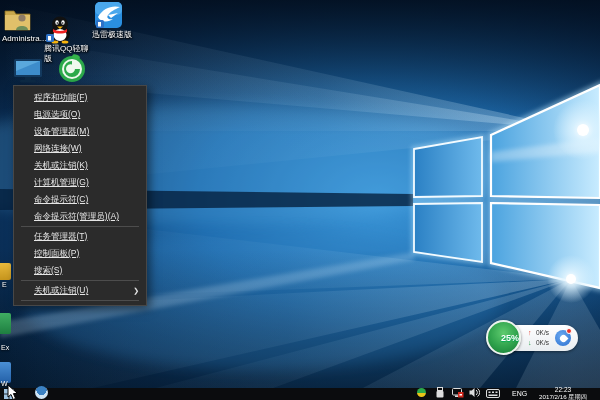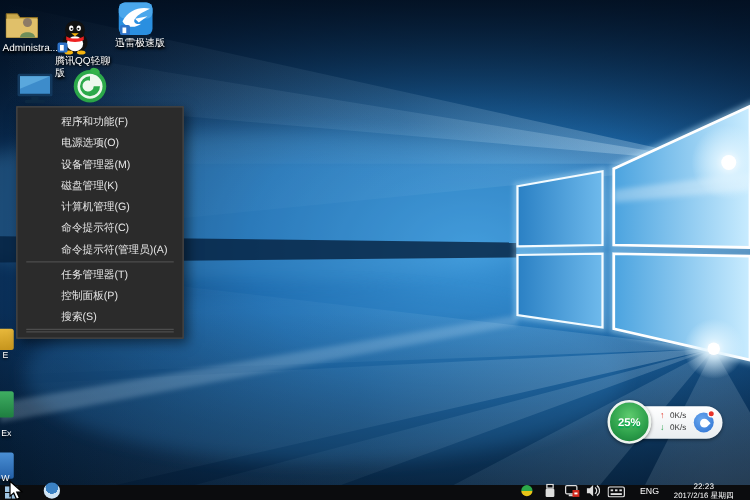--- a/index.html
+++ b/index.html
@@ -12,41 +12,41 @@
   .dicon{position:absolute;z-index:5;display:flex;flex-direction:column;align-items:flex-start;}
   .dicon .art{width:32px;height:30px;display:flex;align-items:center;justify-content:center;}
   .dlabel{margin-top:1px;font-size:8px;line-height:8.5px;color:#fff;text-align:center;
           text-shadow:0 1px 2px #000,1px 1px 2px #000;white-space:nowrap;}
   .frag{position:absolute;z-index:4;}
   .fraglabel{position:absolute;z-index:4;font-size:7px;color:#fff;text-shadow:0 1px 2px #000;}
 
   
   .menu{position:absolute;left:13px;top:85px;width:134px;z-index:50;background:#2b2b2b;
         border:1px solid #474747;box-shadow:3px 3px 9px rgba(0,0,0,.5);padding:3px 0;}
-  .mi{height:17px;line-height:17px;padding-left:35px;font-size:8.5px;color:#e6e6e6;
-      position:relative;white-space:nowrap;}
+  .mi{height:17px;line-height:17px;padding-left:20px;font-size:8.5px;color:#e6e6e6;
+      position:relative;white-space:nowrap;text-decoration:underline;}
   .sep{height:1px;background:#4d4d4d;margin:1px 7px;}
   .chev{position:absolute;right:7px;top:0;font-size:7px;color:#e6e6e6;}
 
   
   .taskbar{position:absolute;left:0;top:388px;width:600px;height:12px;background:#0b0c0e;z-index:40;}
   .tbi{position:absolute;}
   .tray-text{position:absolute;color:#fff;font-size:7px;}
   .clock{position:absolute;right:2px;top:387px;width:70px;color:#fff;text-align:center;z-index:41;}
   .clock .t{font-size:6.5px;line-height:6.5px;}
   .clock .d{font-size:6.2px;line-height:6.5px;margin-top:0.5px;white-space:nowrap;}
 
   
   .widget{position:absolute;left:486px;top:320px;width:94px;height:36px;z-index:20;}
   .pill{position:absolute;left:14px;top:5px;width:78px;height:26px;background:linear-gradient(#ffffff,#e9edf0);
         border-radius:13px;box-shadow:0 1px 3px rgba(0,0,0,.45);}
   .ball{position:absolute;left:0;top:0;width:35px;height:35px;border-radius:50%;
         background:radial-gradient(circle at 50% 35%,#5ecb6e 0%,#2fa24c 55%,#157a35 100%);
         border:2px solid #eef4ee;box-shadow:0 1px 3px rgba(0,0,0,.5);
-        display:flex;align-items:center;justify-content:center;}
+        display:flex;align-items:center;justify-content:flex-end;}
   .ball span{color:#fff;font-size:9px;font-weight:bold;text-shadow:0 1px 1px #0a5;}
   .spd{position:absolute;font-size:6.5px;color:#333;line-height:7px;}
   .arrow{position:absolute;font-size:7px;line-height:7px;font-weight:bold;}
   .bluedot{position:absolute;left:69px;top:10px;width:16px;height:16px;border-radius:50%;
            background:radial-gradient(circle at 40% 35%,#6aa8ef,#2a6fd0);display:flex;align-items:center;justify-content:center;}
   .bluedot i{width:7px;height:7px;background:#fff;border-radius:50% 0 50% 50%;transform:rotate(45deg);}
   .reddot{position:absolute;left:80px;top:8px;width:6px;height:6px;border-radius:50%;
           background:#e8332a;border:1px solid #fff;}
   .cursor{position:absolute;left:7px;top:384px;z-index:60;}
 </style>
@@ -214,29 +214,34 @@
   <div class="fraglabel" style="left:2px;top:281px;">E</div>
   <div class="frag" style="left:0;top:313px;width:11px;height:21px;background:linear-gradient(#3fae62,#1e7e40);border-radius:0 2px 2px 0;"></div>
   <div class="fraglabel" style="left:1px;top:344px;">Ex</div>
   <div class="frag" style="left:0;top:362px;width:11px;height:21px;background:linear-gradient(#4a8fd4,#2360a8);border-radius:0 2px 2px 0;"></div>
   <div class="fraglabel" style="left:1px;top:380px;">W</div>
 
   <div class="menu">
     <div class="mi">程序和功能(F)</div>
     <div class="mi">电源选项(O)</div>
     <div class="mi">设备管理器(M)</div>
-    <div class="mi">磁盘管理(K)</div>
+    <div class="mi">网络连接(W)</div>
+    <div class="mi">关机或注销(K)</div>
     <div class="mi">计算机管理(G)</div>
     <div class="mi">命令提示符(C)</div>
     <div class="mi">命令提示符(管理员)(A)</div>
     <div class="sep"></div>
     <div class="mi">任务管理器(T)</div>
     <div class="mi">控制面板(P)</div>
     <div class="mi">搜索(S)</div>
     <div class="sep"></div>
+    <div class="mi">
+      <span>关机或注销(U)</span>
+      <span class="chev">❯</span>
+    </div>
     <div class="sep"></div>
   </div>
 
   <div class="widget">
     <div class="pill"></div>
     <span class="arrow" style="left:42px;top:9px;color:#e23b2e;">↑</span>
     <span class="arrow" style="left:42px;top:19px;color:#2ba34b;">↓</span>
     <span class="spd" style="left:50px;top:9px;">0K/s</span>
     <span class="spd" style="left:50px;top:19px;">0K/s</span>
     <div class="bluedot">

